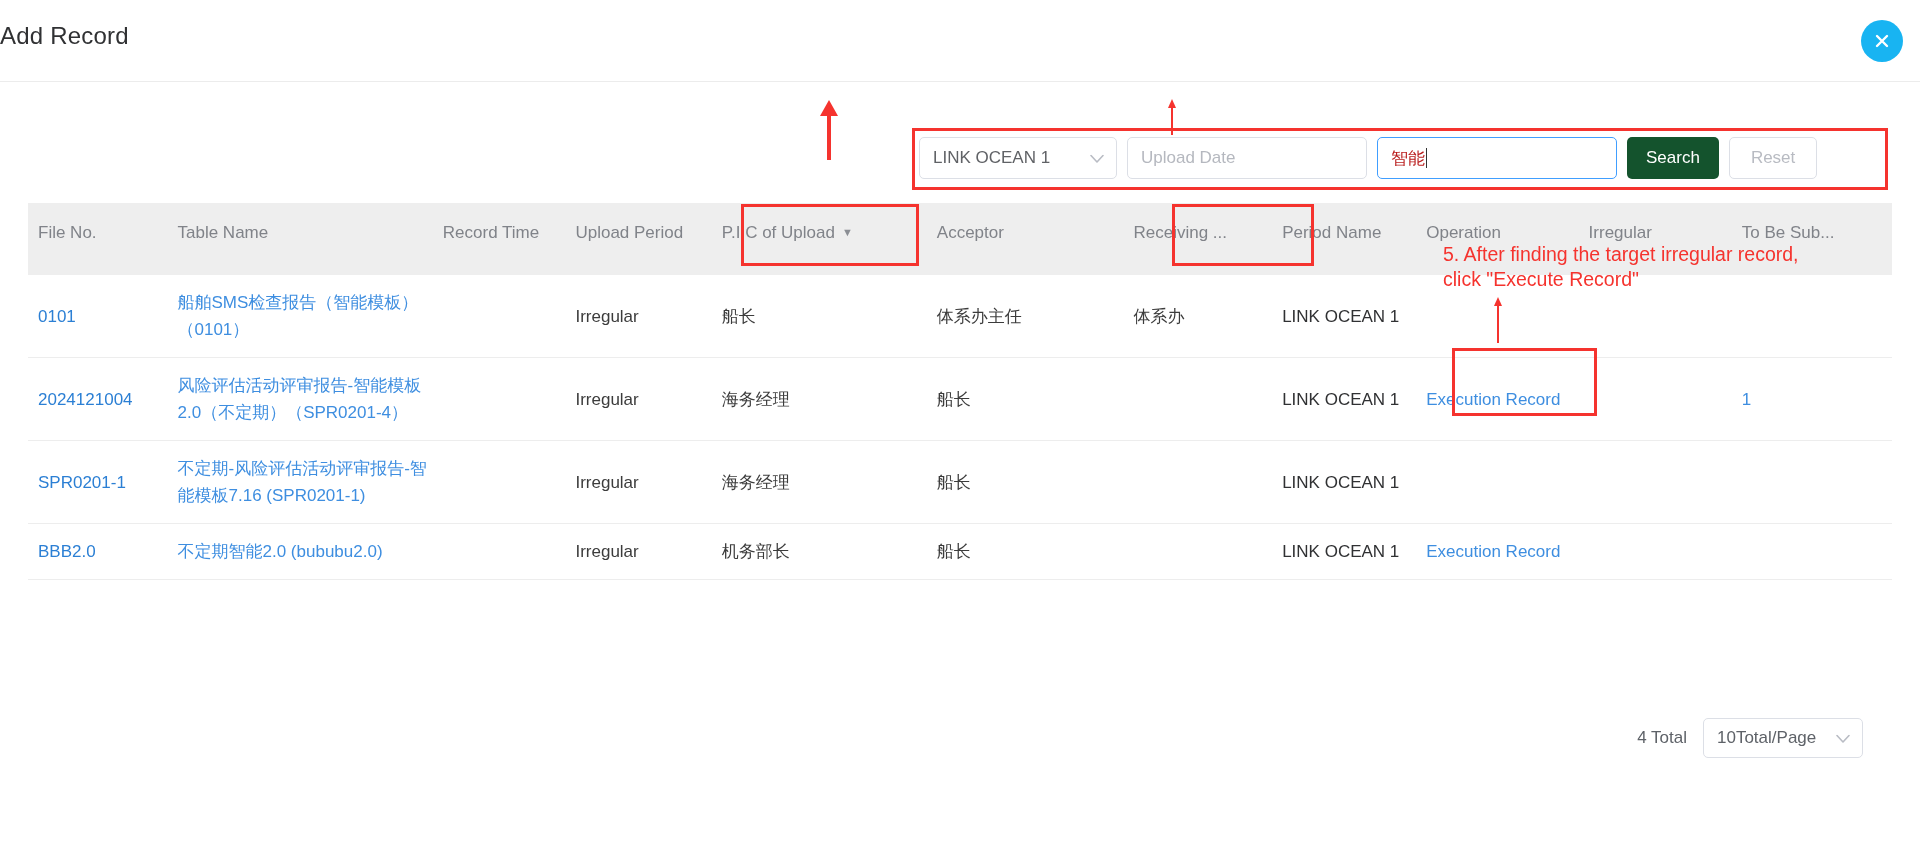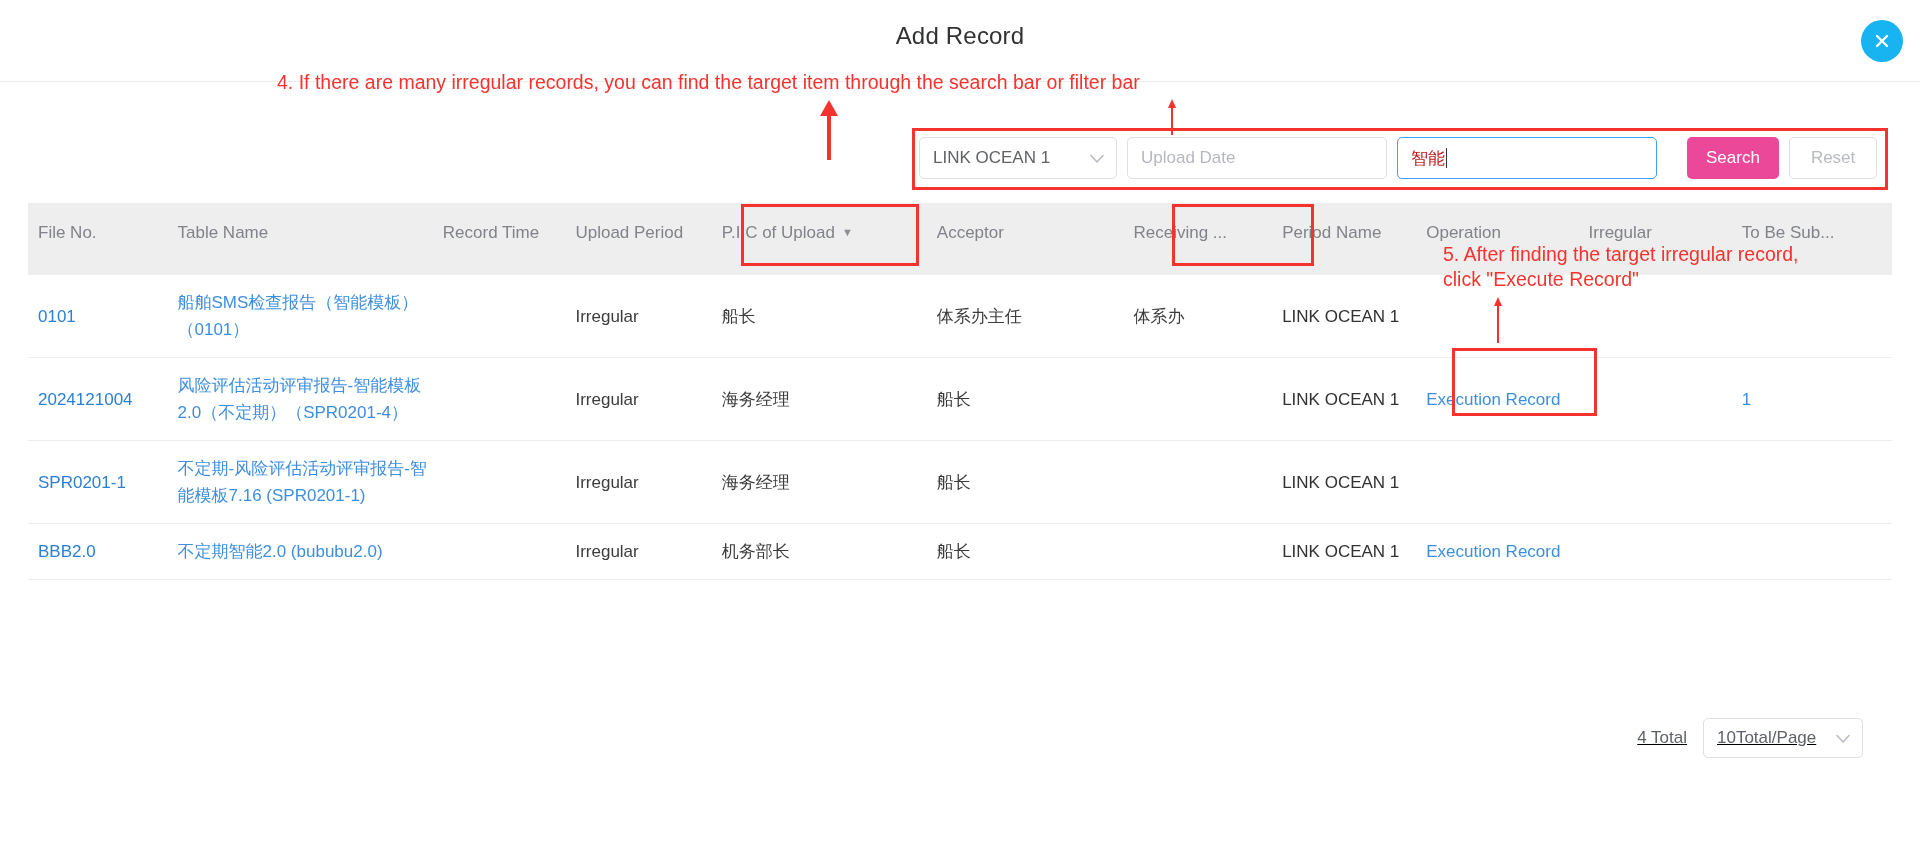--- a/index.html
+++ b/index.html
@@ -12,21 +12,21 @@
   }
   #root { position: relative; width: 1920px; height: 868px; background:#fff; }
 
   
   .modal-header {
     position: absolute; left: 0; top: 0; width: 1920px; height: 82px;
     background: #fff;
   }
   .modal-title {
     position: absolute; left: 0; top: 22px; width: 1920px;
-    text-align: center;
+    text-align: left;
     font-size: 24px; color: #303133; font-weight: 400;
     letter-spacing: .2px;
   }
   .close-btn {
     position: absolute; right: 17px; top: 20px;
     width: 42px; height: 42px; border-radius: 50%;
     background: #18b4f2;
     display: flex; align-items: center; justify-content: center;
     cursor: pointer;
   }
@@ -72,39 +72,38 @@
     border: 1px solid #dcdfe6; border-radius: 5px;
     background:#fff; position: relative;
     display:flex; align-items:center; padding: 0 13px;
     font-size: 17px; color: #606266;
   }
   .f-select .caret {
     position:absolute; right: 12px; top: 50%; transform: translateY(-50%);
     color:#b9bcc4; font-size: 15px;
   }
   .f-input {
-    width: 260px; height: 42px;
+    width: 240px; height: 42px;
     border: 1px solid #dcdfe6; border-radius: 5px;
     background:#fff; padding: 0 13px;
     font-size: 17px; color: #606266;
     display:flex; align-items:center;
   }
   .f-input .ph { color:#b5b8bf; }
   .f-input.focused { border-color:#409eff; }
   .f-input .typed { color:#b91c1c; position:relative; }
   .f-input .caret-bar {
     display:inline-block; width:1px; height:20px; background:#333;
     vertical-align:-4px; margin-left:1px;
   }
   .btn-search {
     height: 42px; padding: 0 19px; border-radius: 5px;
-    background:#ec4899; color:#fff; border:none;
+    background:#14532d; color:#fff; border:none;
     font-size: 17px; display:flex; align-items:center; cursor:pointer;
     font-family: "Liberation Sans", sans-serif;
-    margin-left: 20px;
   }
   .btn-reset {
     height: 42px; padding: 0 21px; border-radius: 5px;
     background:#fff; color:#b8bbc2; border:1px solid #dcdfe6;
     font-size: 17px; display:flex; align-items:center; cursor:pointer;
     font-family: "Liberation Sans", sans-serif;
   }
 
   
   .table-wrap {
@@ -134,21 +133,21 @@
   tbody td .cell { padding-left: 10px; }
   .lnk { color: #3e8ee0; }
   .lnk-dark { color:#2b7fd4; }
   td.vessel { color:#303133; }
 
   .sortcaret { font-size: 11px; color:#8b8e94; margin-left: 7px; vertical-align: 2px; }
 
   
   .pager {
     position:absolute; right: 57px; top: 718px;
-    display:flex; align-items:center; gap: 16px; text-decoration: underline;
+    display:flex; align-items:center; gap: 16px;
   }
   .pager .total { font-size: 17px; color: #5e6268; }
   .pager .pagesize {
     width: 160px; height: 40px; border:1px solid #dcdfe6; border-radius: 5px;
     background:#fff; display:flex; align-items:center; padding: 0 13px;
     font-size: 17px; color: #5e6268; position:relative;
   }
   .pager .pagesize .caret { position:absolute; right:12px; top:50%; transform:translateY(-50%); color:#b9bcc4; font-size:15px; }
 </style>
 </head>
@@ -159,21 +158,20 @@
   <div class="modal-header">
     <div class="modal-title">Add Record</div>
     <div class="close-btn">
       <svg width="20" height="20" viewBox="0 0 20 20" aria-hidden="true">
         <path d="M5 5 L15 15 M15 5 L5 15" stroke="#ffffff" stroke-width="2.4" stroke-linecap="round"></path>
       </svg>
     </div>
   </div>
   <div class="header-rule"></div>
 
-  <div class="annot" id="annot-4">4. If there are many irregular records, you can find the target item through the search bar or filter bar</div>
 
   <div class="arrow" style="left:819px; top:100px; width:20px; height:60px;">
     <div class="head"></div>
     <div class="shaft" style="top:14px; width:4px; height:46px;"></div>
   </div>
 
   <div class="arrow thin" style="left:1166px; top:99px; width:12px; height:36px;">
     <div class="head"></div>
     <div class="shaft" style="top:7px; width:2px; height:29px;"></div>
   </div>

